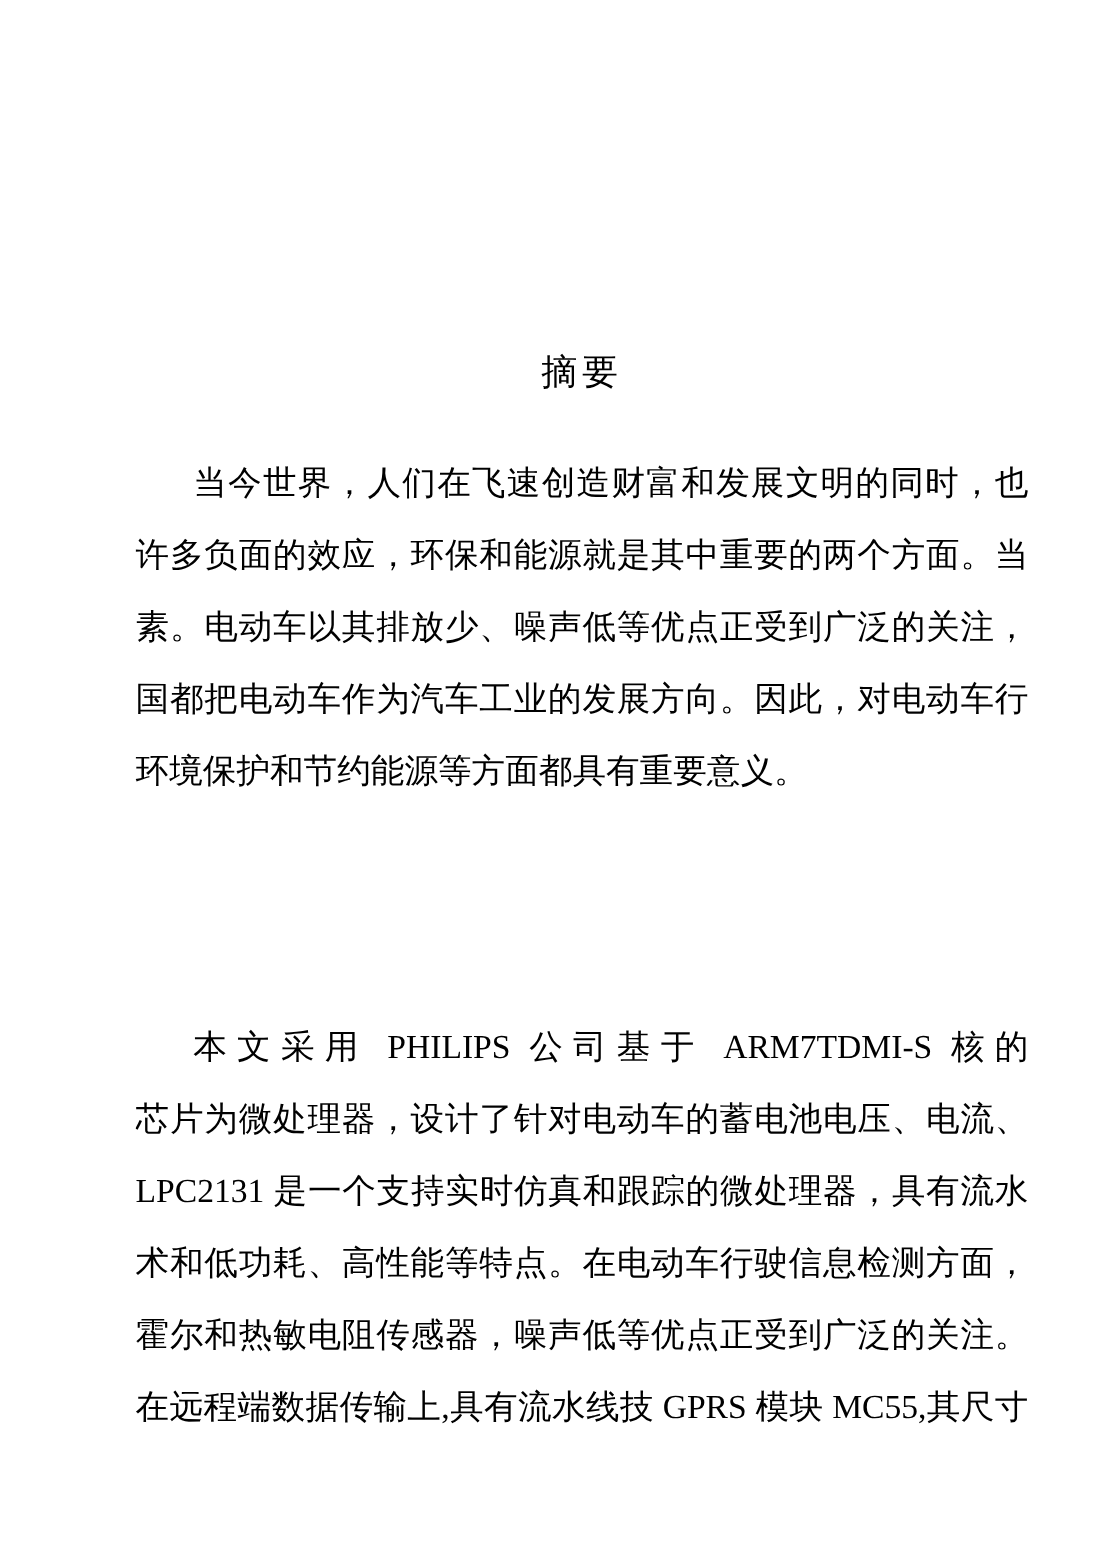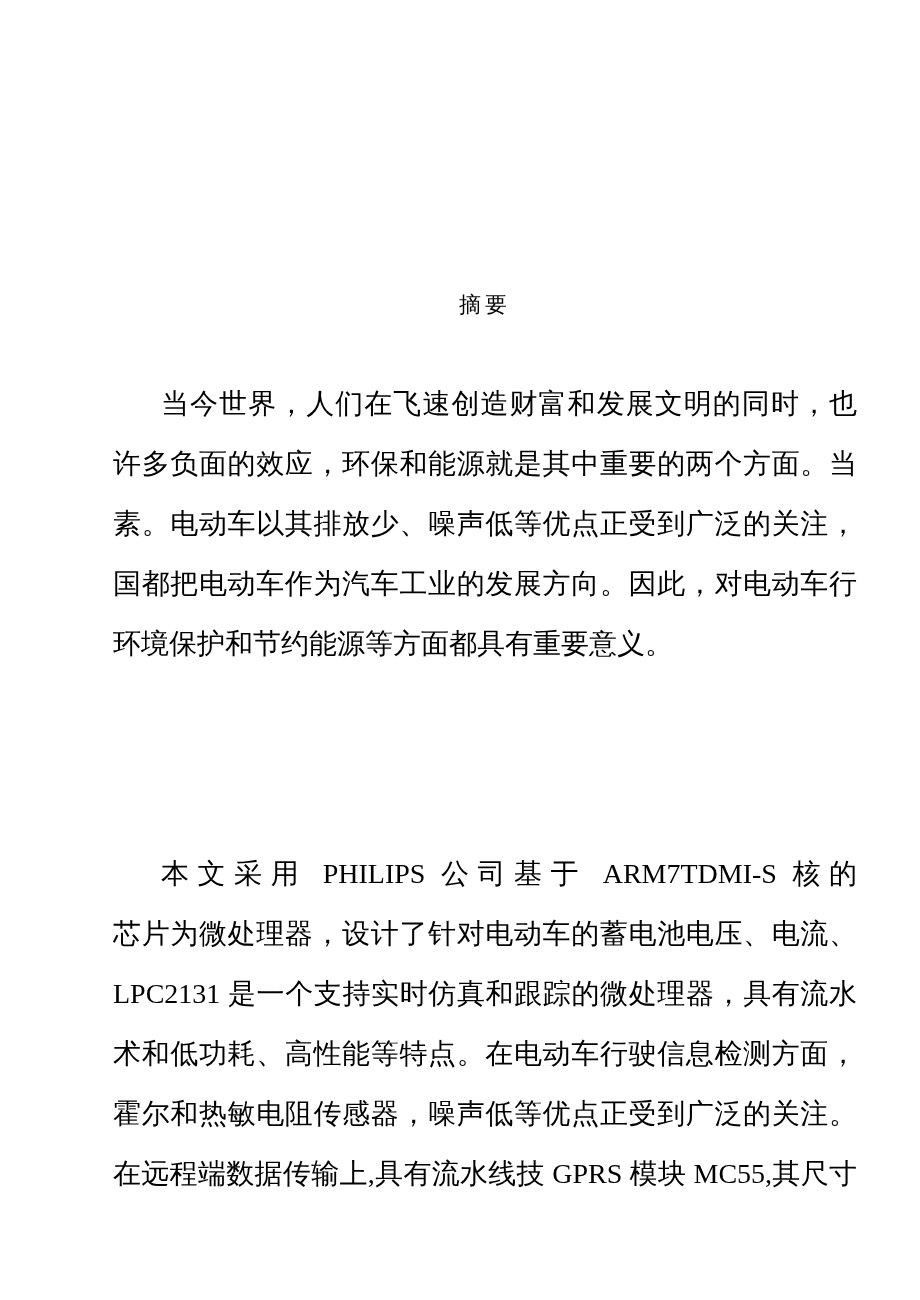--- a/index.html
+++ b/index.html
@@ -15,21 +15,21 @@
     overflow: hidden;
     font-family: "Liberation Serif", "DejaVu Serif", serif;
     color: #000000;
   }
   .doc-title {
     position: absolute;
     top: 290px;
     left: 113px;
     width: 744px;
     text-align: center;
-    font-size: 22px;
+    font-size: 30px;
     font-weight: 400;
     letter-spacing: 4px;
   }
   .para {
     position: absolute;
     left: 113px;
     width: 744px;
   }
   .para-1 { top: 374px; }
   .para-2 { top: 844px; }

